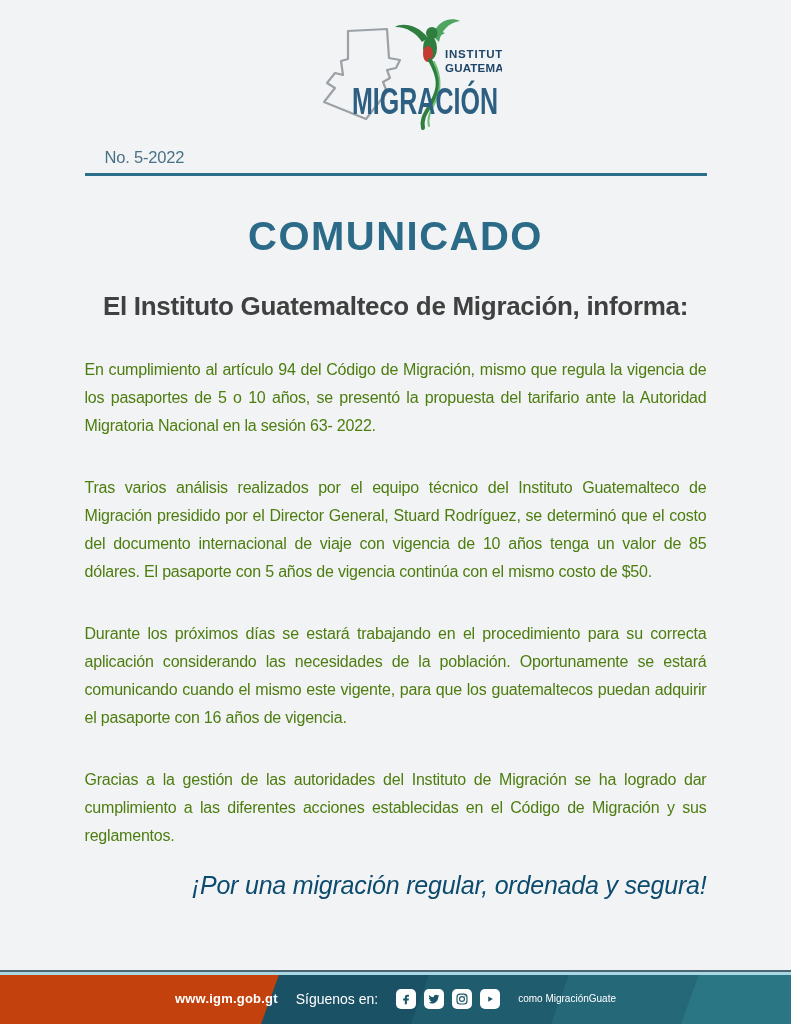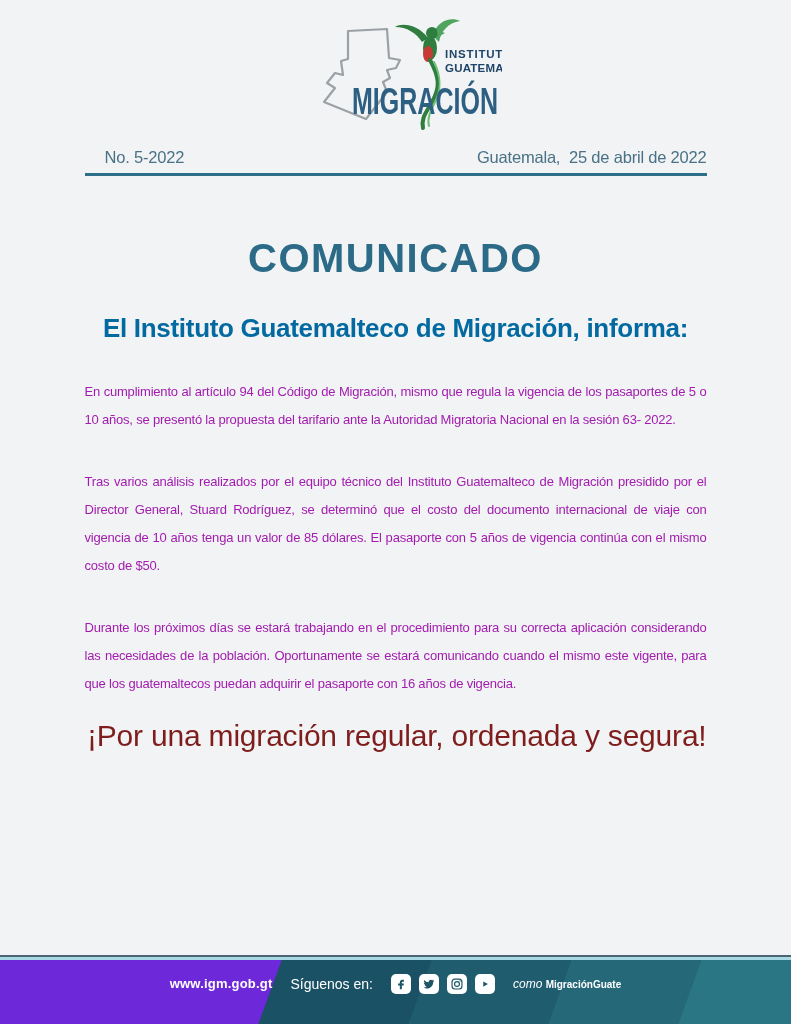--- a/index.html
+++ b/index.html
@@ -22,48 +22,48 @@
   .meta-row {
     margin-top:12px;
     display:flex; justify-content:space-between; align-items:flex-end;
     color:#4a7186; font-size:16.5px; letter-spacing:-0.2px;
   }
   .meta-row .doc-number { padding-left:20px; }
   .header-rule { margin-top:6px; height:3px; background:#2d6e8a; }
 
   
   .title {
-    margin-top:60px; text-align:center;
+    margin-top:38px; text-align:center;
     color:#2b6b88; font-size:40px; font-weight:bold; letter-spacing:1.5px;
   }
   .subtitle {
     margin-top:32px; text-align:center;
-    color:#0369a1; font-size:26px; font-weight:bold; letter-spacing:-0.3px;
+    color:#404040; font-size:26px; font-weight:bold; letter-spacing:-0.3px;
   }
 
   
   .body-text { margin-top:30px; }
   .body-text p {
-    color:#a21caf;
-    font-size:13px; line-height:28px; letter-spacing:-0.2px;
+    color:#4d7c0f;
+    font-size:16px; line-height:28px; letter-spacing:-0.2px;
     text-align:justify;
     margin-bottom:21px;
     margin-top:34px;
   }
   .slogan {
     margin-top:10px; text-align:right;
-    color:#7f1d1d; font-size:30px; letter-spacing:-0.2px;
+    color:#0c4a6e; font-size:25px; font-style:italic; letter-spacing:-0.2px;
   }
 
   
   .footer { position:absolute; left:0; right:0; bottom:0; }
   .footer-line-dark  { height:2px; background:#4b6573; }
   .footer-line-light { height:3px; background:#a9d8e4; }
   .footer-bar {
-    position:relative; height:64px; background:#6d28d9; overflow:hidden;
+    position:relative; height:49px; background:#c2410c; overflow:hidden;
   }
   .stripe { position:absolute; top:-6px; bottom:-6px; transform:skewX(-20deg); }
   .stripe.s1 { left:270px; right:-60px; background:#1a5164; }
   .stripe.s2 { left:420px; right:-60px; background:#1f5c6e; }
   .stripe.s3 { left:560px; right:-60px; background:#256979; }
   .stripe.s4 { left:690px; right:-60px; background:#2b7685; }
   .footer-content {
     position:relative; z-index:2; height:47px;
     display:flex; align-items:center; justify-content:center; gap:18px;
     color:#ffffff;
@@ -71,22 +71,22 @@
   .footer-website { font-size:13px; font-weight:bold; letter-spacing:0.2px; }
   .footer-follow  { font-size:14px; }
   .social-row { display:flex; gap:8px; }
   .social-icon {
     width:20px; height:20px; background:#ffffff; border-radius:5px;
     display:flex; align-items:center; justify-content:center;
     color:#1d5668;
   }
   .social-icon svg { display:block; }
   .footer-handle { font-size:10px; }
-  .footer-handle .prefix { font-size:12px; font-weight:normal;font-style:italic; }
-  .footer-handle .bold { font-weight:bold; }
+  .footer-handle .prefix { font-size:10px; font-weight:normal; }
+  .footer-handle .bold { font-weight:normal; }
 </style>
 </head>
 <body>
 
 <div class="page">
 
   <div class="logo-wrap">
     <svg width="212" height="120" viewBox="0 0 212 120">
 
       <g>
@@ -106,31 +106,31 @@
 
       <text x="155" y="42" font-family="Liberation Sans, sans-serif" font-size="11.5" font-weight="bold" fill="#1f4569" letter-spacing="0.8">INSTITUTO</text>
       <text x="155" y="56" font-family="Liberation Sans, sans-serif" font-size="11.5" font-weight="bold" fill="#1f4569" letter-spacing="0.2">GUATEMALTECO DE</text>
       <text x="62" y="98" font-family="Liberation Sans, sans-serif" font-size="36" font-weight="bold" fill="#2d5f83" textLength="146" lengthAdjust="spacingAndGlyphs">MIGRACIÓN</text>
     </svg>
   </div>
 
   <div class="content">
     <div class="meta-row">
       <span class="doc-number">No. 5-2022</span>
-      <span class="doc-date">Guatemala,&nbsp; 25 de abril de 2022</span>
     </div>
     <div class="header-rule"></div>
 
     <h1 class="title">COMUNICADO</h1>
     <h2 class="subtitle">El Instituto Guatemalteco de Migración, informa:</h2>
 
     <div class="body-text">
       <p>En cumplimiento al artículo 94 del Código de Migración, mismo que regula la vigencia de los pasaportes de 5 o 10 años, se presentó la propuesta del tarifario ante la Autoridad Migratoria Nacional en la sesión 63- 2022.</p>
       <p>Tras varios análisis realizados por el equipo técnico del Instituto Guatemalteco de Migración presidido por el Director General, Stuard Rodríguez, se determinó que el costo del documento internacional de viaje con vigencia de 10 años tenga un valor de 85 dólares. El pasaporte con 5 años de vigencia continúa con el mismo costo de $50.</p>
       <p>Durante los próximos días se estará trabajando en el procedimiento para su correcta aplicación considerando las necesidades de la población. Oportunamente se estará comunicando cuando el mismo este vigente, para que los guatemaltecos puedan adquirir el pasaporte con 16 años de vigencia.</p>
+      <p>Gracias a la gestión de las autoridades del Instituto de Migración se ha logrado dar cumplimiento a las diferentes acciones establecidas en el Código de Migración y sus reglamentos.</p>
     </div>
 
     <div class="slogan">¡Por una migración regular, ordenada y segura!</div>
   </div>
 
   <div class="footer">
     <div class="footer-line-dark"></div>
     <div class="footer-line-light"></div>
     <div class="footer-bar">
       <div class="stripe s1"></div>

